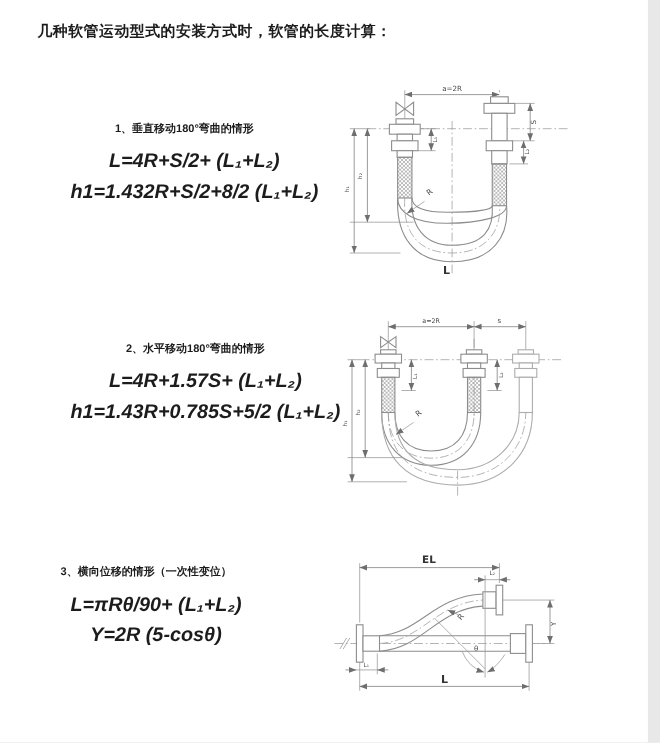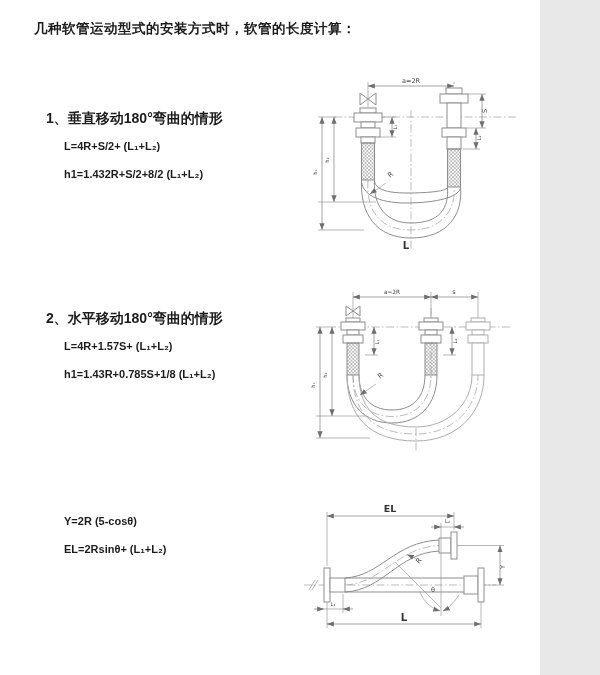--- a/index.html
+++ b/index.html
@@ -1,21 +1,21 @@
 <!DOCTYPE html>
 <html><head>
 <meta charset="utf-8">
 <style>
   html,body{margin:0;padding:0;background:#e8e8e8;}
-  .page{position:relative;width:540px;height:675px;background:#ffffff;
-        font-family:"Liberation Sans","DejaVu Sans",sans-serif;color:#1c1c1c;overflow:hidden;}
+  .page{position:relative;width:589px;height:675px;background:#ffffff;
+        font-family:"Liberation Sans","DejaVu Sans",sans-serif;color:#1c1c1c;overflow:hidden;text-align:center;}
   .title{position:absolute;left:34px;top:20px;font-size:13.5px;font-weight:bold;letter-spacing:0.5px;}
   .section{position:absolute;left:46px;}
-  .section .heading{font-size:14px;font-weight:bold;line-height:28px;white-space:nowrap;}
-  .section .formula{font-size:11px;font-weight:bold;line-height:28px;padding-left:18px;white-space:nowrap;}
+  .section .heading{font-size:10px;font-weight:bold;line-height:28px;white-space:nowrap;}
+  .section .formula{font-size:18px;font-weight:bold;line-height:28px;padding-left:18px;white-space:nowrap;font-style:italic;}
   .diagram{position:absolute;}
   
   .ln{stroke:#8d8d8d;fill:none;stroke-width:1;}
   .lt{stroke:#adadad;fill:none;stroke-width:1;}
   .thin{stroke:#9a9a9a;fill:none;stroke-width:0.7;}
   .dim{stroke:#7d7d7d;fill:none;stroke-width:0.7;}
   .cl{stroke:#9e9e9e;fill:none;stroke-width:0.7;stroke-dasharray:8 2.5 1.5 2.5;}
   .fit{fill:#ffffff;stroke:#8d8d8d;stroke-width:1;}
   .fitl{fill:#ffffff;stroke:#adadad;stroke-width:1;}
   .hose{fill:url(#hatch);stroke:#8d8d8d;stroke-width:1;}
@@ -44,26 +44,27 @@
 
   <div class="section" style="top:104px;">
     <div class="heading">1、垂直移动180°弯曲的情形</div>
     <div class="formula">L=4R+S/2+ (L₁+L₂)</div>
     <div class="formula">h1=1.432R+S/2+8/2 (L₁+L₂)</div>
   </div>
 
   <div class="section" style="top:304px;">
     <div class="heading">2、水平移动180°弯曲的情形</div>
     <div class="formula">L=4R+1.57S+ (L₁+L₂)</div>
-    <div class="formula">h1=1.43R+0.785S+1/8 (L₁+L₂)</div>
+    <div class="formula">h1=1.43R+0.785S+5/2 (L₁+L₂)</div>
   </div>
 
   <div class="section" style="top:507px;">
+    <div class="heading">3、横向位移的情形（一次性变位）</div>
+    <div class="formula">L=πRθ/90+ (L₁+L₂)</div>
     <div class="formula">Y=2R (5-cosθ)</div>
-    <div class="formula">EL=2Rsinθ+ (L₁+L₂)</div>
   </div>
 
   <svg class="diagram" style="left:306px;top:72px;" width="290" height="192" viewBox="0 0 290 192">
 
     <path class="cl" d="M28,45 H210"></path>
     <path class="cl" d="M105,38 V178"></path>
 
     <path class="thin" d="M62,36 V10 M148,12 V10"></path>
     <path class="dim" d="M62,14 H148" marker-start="url(#arw)" marker-end="url(#arw)"></path>
     <text class="lbl" x="105" y="11" text-anchor="middle">a=2R</text>

